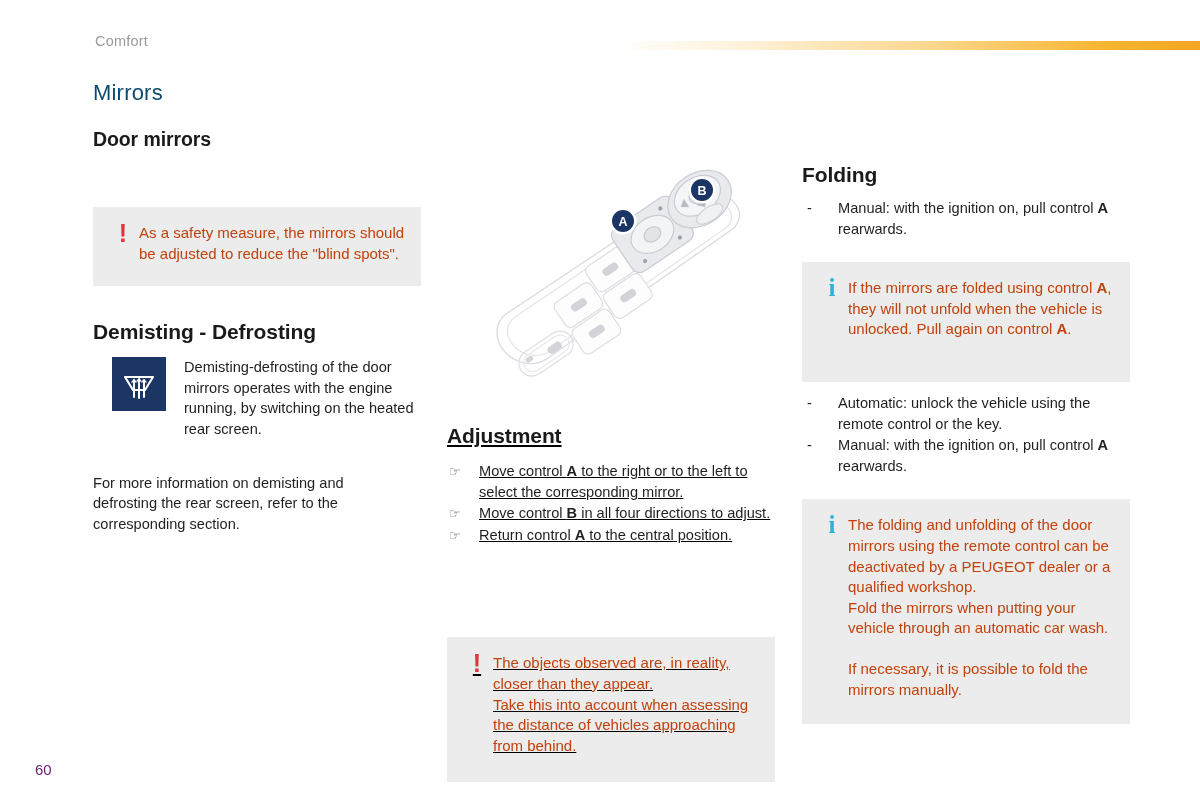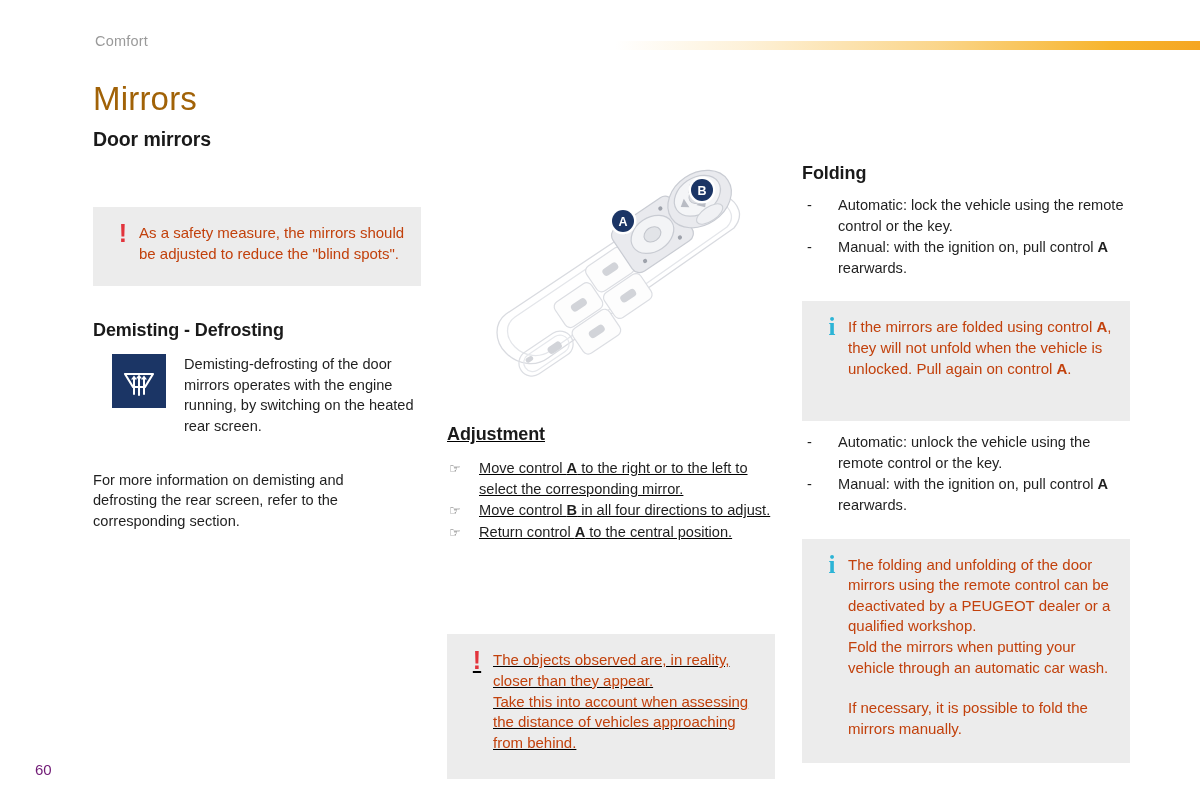--- a/index.html
+++ b/index.html
@@ -18,40 +18,40 @@
     background: linear-gradient(to right, rgba(247,180,44,0) 0%, rgba(247,180,44,0.18) 22%, rgba(247,180,44,0.55) 55%, #f7b42c 85%, #f5a623 100%);
   }
 
   .section-label {
     position: absolute; left: 95px; top: 33px;
     font-size: 14.5px; color: #9a9a9a; letter-spacing: 0.2px;
   }
 
   .page-title {
     position: absolute; left: 93px; top: 80px;
-    font-size: 33px; color: #a16207; font-weight: 400; letter-spacing: 0.2px;
+    font-size: 22px; color: #0c4a6e; font-weight: 400; letter-spacing: 0.2px;
   }
 
   .page-number {
     position: absolute; left: 35px; top: 761px;
     font-size: 15px; color: #701a75;
   }
 
   
   .col { position: absolute; top: 128px; }
   .col-left   { left: 93px;  width: 330px; }
   .col-mid    { left: 447px; width: 330px; }
   .col-right  { left: 802px; width: 330px; }
 
   h2.sub {
     font-size: 19.5px; font-weight: bold; color: #1a1a1a;
     letter-spacing: -0.1px; margin-bottom: 28px;
   }
   h3.sub2 {
-    font-size: 18px; font-weight: bold; color: #1a1a1a;
+    font-size: 21px; font-weight: bold; color: #1a1a1a;
     letter-spacing: -0.1px;
   }
   p.body {
     font-size: 14.6px; line-height: 20.6px; color: #1f1f1f;
   }
 
   
   .note {
     background: #ececec;
     display: flex;
@@ -231,23 +231,20 @@
       <div class="txt" style="white-space:pre-line;">The objects observed are, in reality, closer than they appear.
 Take this into account when assessing the distance of vehicles approaching from behind.</div>
     </div>
   </div>
 
   <div class="col col-right" style="top:163px;">
     <h3 class="sub2">Folding</h3>
 
     <ul class="dash" style="margin-top:11px;">
       <li>
-        <span>Automatic: lock the vehicle using the remote control or the key.</span>
-      </li>
-      <li>
         <span>Manual: with the ignition on, pull control </span><b>A</b><span> rearwards.</span>
       </li>
     </ul>
 
     <div class="note" style="margin-top:23px; width:328px; padding-bottom:42px;">
       <div class="glyph info">i</div>
       <div class="txt"><span>If the mirrors are folded using control </span><b>A</b><span>, they will not unfold when the vehicle is unlocked. Pull again on control </span><b>A</b><span>.</span></div>
     </div>
 
 

